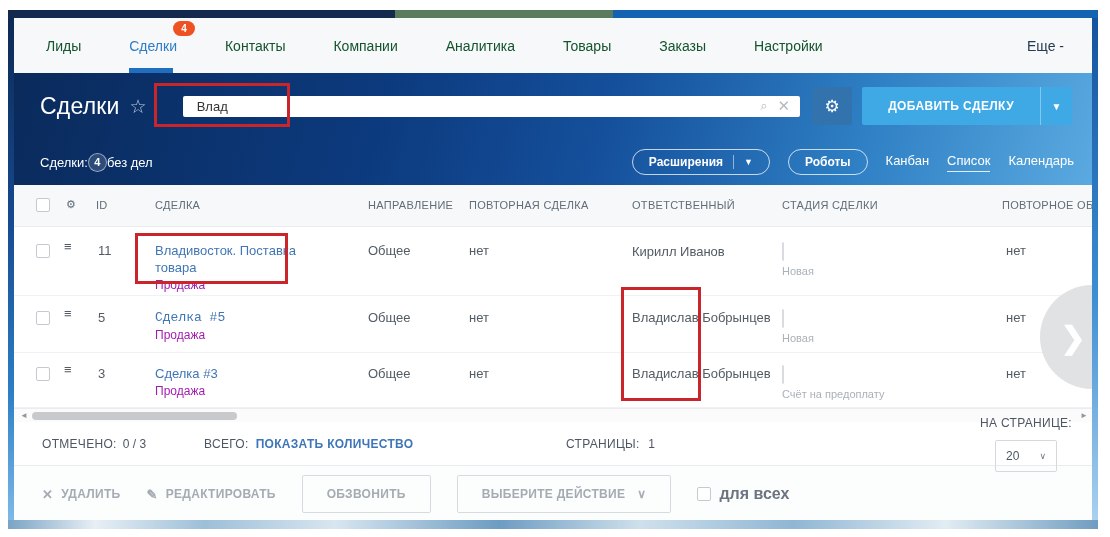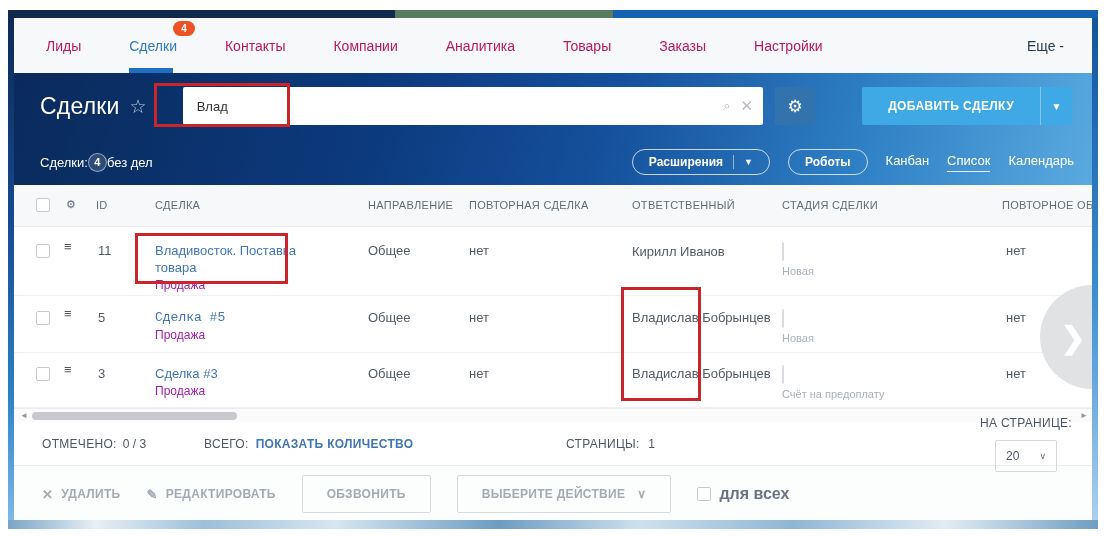--- a/index.html
+++ b/index.html
@@ -17,43 +17,43 @@
                 background:linear-gradient(#0d2a55 0%, #16498f 40%, #2d7fc6 75%, #7db9e8 100%); }
   .edge-right { position:absolute; right:0; top:8px; bottom:9px; width:6px;
                 background:linear-gradient(#14539f 0%, #3c8ed2 55%, #a9d0ef 100%); }
   .edge-bottom{ position:absolute; left:0; bottom:0; width:100%; height:9px;
                 background:linear-gradient(90deg,#7aa3c4 0%,#e8eff5 8%,#9dbfd8 18%,#d8e6f0 30%,
                  #6d9cc2 45%,#cfe0ec 58%,#8fb6d4 72%,#e2ecf3 86%,#6f9dc0 100%); }
   .content { position:absolute; left:6px; right:6px; top:8px; bottom:9px; background:#fff; overflow:hidden; }
 
   
   .tabbar { height:55px; background:#f6f8f9; display:flex; align-items:center; padding-left:8px; position:relative; }
-  .tab { position:relative; padding:0 24px; font-size:14px; color:#be185d; cursor:pointer; height:100%;
+  .tab { position:relative; padding:0 24px; font-size:14px; color:#14532d; cursor:pointer; height:100%;
          display:flex; align-items:center; }
   .tab.active { color:#2e7cc7; }
   .tab .underline { position:absolute; left:24px; bottom:0; width:44px; height:5px; background:#1f6ec0; }
   .tab .badge { position:absolute; top:3px; right:6px; min-width:22px; height:15px; background:#ef5222;
                 color:#fff; font-size:10px; font-weight:bold; border-radius:8px; display:flex;
                 align-items:center; justify-content:center; padding:0 4px; }
   .tab-more { margin-left:auto; padding:0 28px; font-size:14px; color:#253b53; cursor:pointer; }
 
   
   .bluehead { height:112px;
     background:linear-gradient(105deg,#0a2a5b 0%,#0c3a7e 34%,#15509c 55%,#2e7fc4 78%,#5aa9e0 100%); }
   .titlerow { height:66px; display:flex; align-items:center; padding:0 20px 0 26px; }
   .page-title { color:#fff; font-size:23px; letter-spacing:.2px; white-space:nowrap; }
   .star { color:#b9cde4; font-size:19px; margin-left:10px; }
-  .searchbox { flex:1; height:38px; background:#fff; border-radius:2px; margin:0 12px 0 36px;
+  .searchbox { flex:1; height:21px; background:#fff; border-radius:2px; margin:0 12px 0 36px;
                display:flex; align-items:center; position:relative; }
   .searchbox .val { font-size:13px; color:#333; padding-left:14px; }
   .searchbox .icons { position:absolute; right:10px; display:flex; align-items:center; gap:10px; }
   .sicon { color:#b4bac0; font-size:15px; cursor:pointer; }
   .gearbtn { width:40px; height:38px; background:#3273ae; border-radius:2px; display:flex;
              align-items:center; justify-content:center; color:#fff; font-size:17px; cursor:pointer; margin-right:10px; }
-  .addbtn { height:38px; background:#3fa9e6; border-radius:2px; display:flex; align-items:stretch; cursor:pointer;margin-left:37px; }
+  .addbtn { height:38px; background:#3fa9e6; border-radius:2px; display:flex; align-items:stretch; cursor:pointer; }
   .addbtn .lbl { display:flex; align-items:center; padding:0 26px; color:#fff; font-size:12px;
                  font-weight:bold; letter-spacing:.4px; }
   .addbtn .caret { width:32px; display:flex; align-items:center; justify-content:center;
                    border-left:1px solid rgba(255,255,255,.35); color:#fff; font-size:10px; }
 
   
   .toolrow { height:46px; display:flex; align-items:center; padding:0 18px 0 26px; }
   .counter { color:#fff; font-size:13px; display:flex; align-items:center; gap:0;justify-content:flex-end; }
   .counter .cbadge { width:19px; height:19px; border:1px solid rgba(255,255,255,.5); border-radius:50%;
                      background:rgba(255,255,255,.14); display:flex; align-items:center; justify-content:center;

